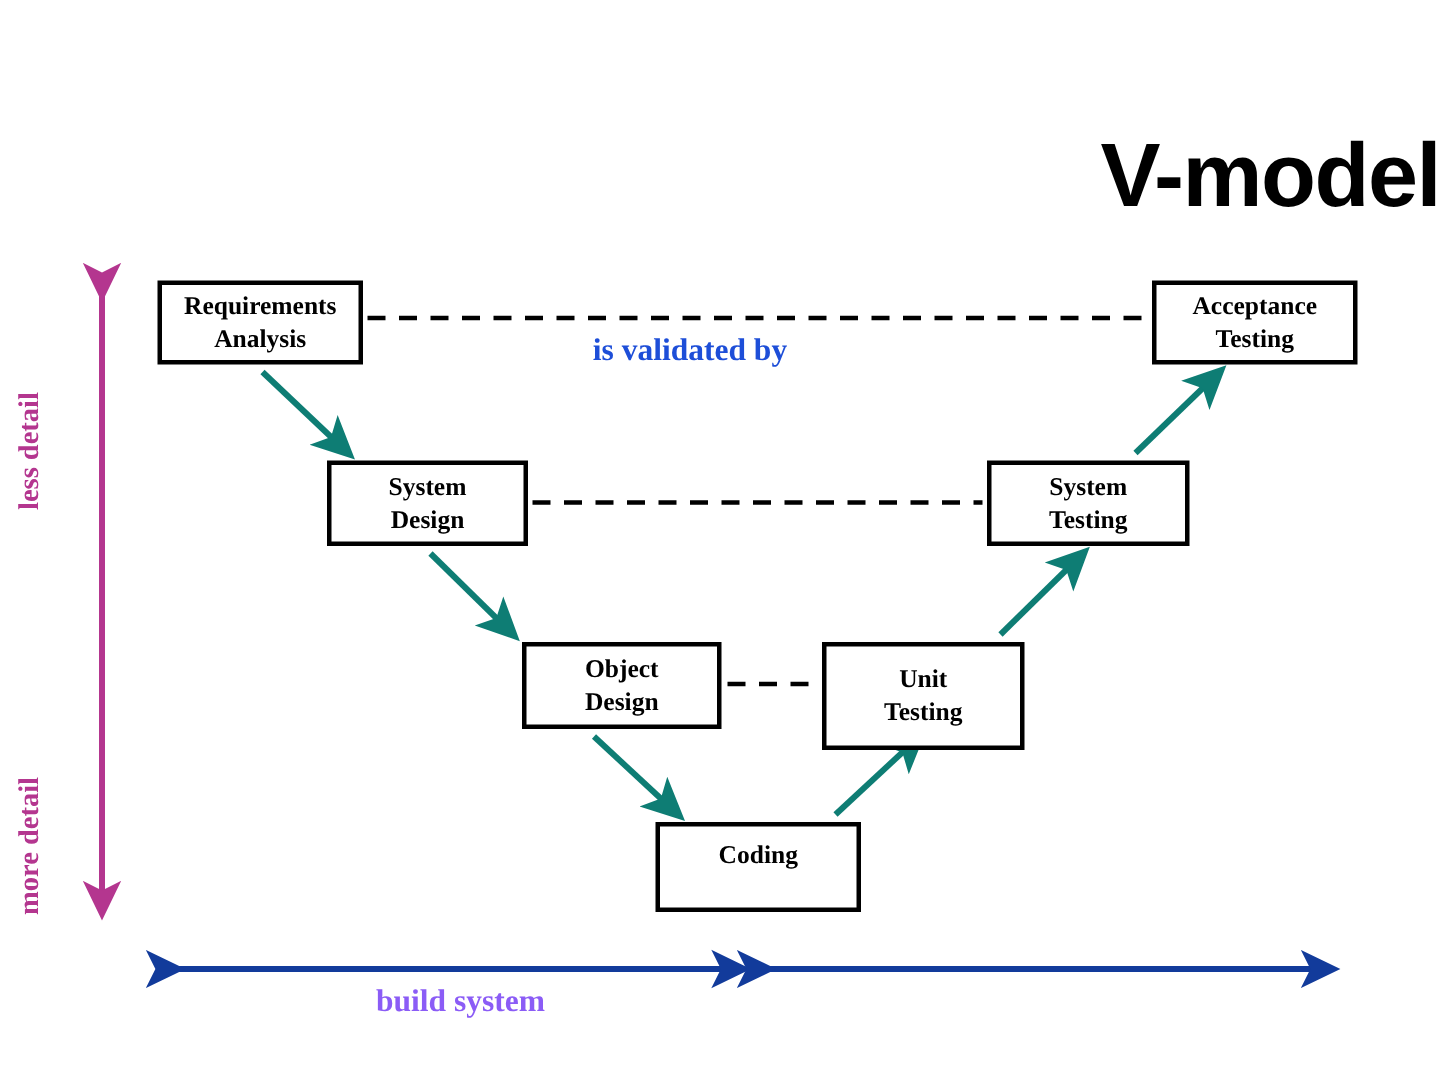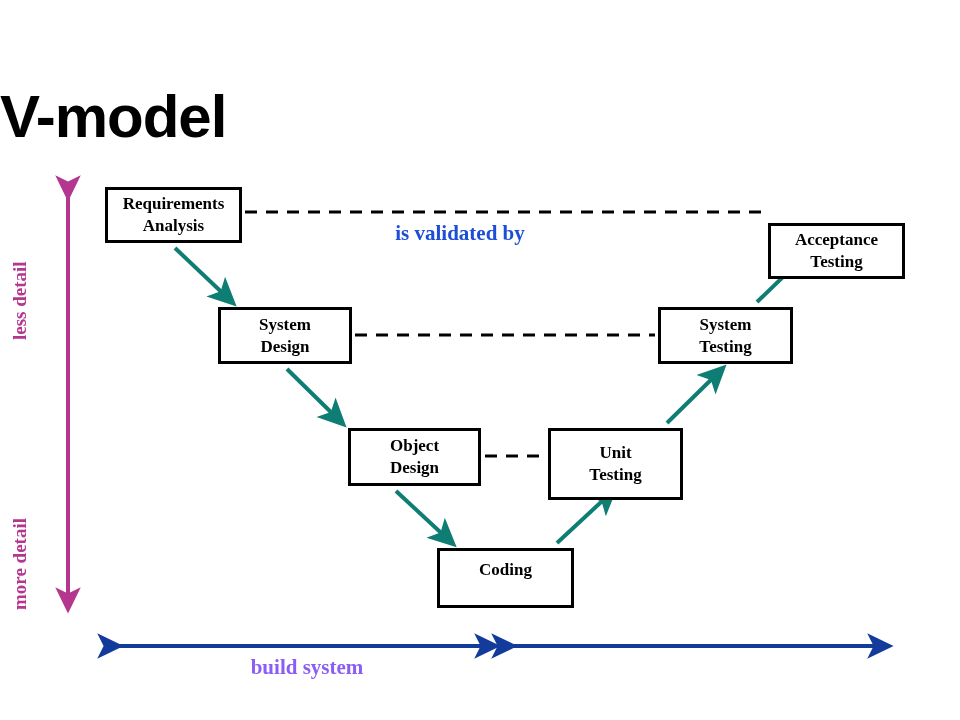--- a/index.html
+++ b/index.html
@@ -24,21 +24,21 @@
     height: 720px;
     pointer-events: none;
   }
 
   
   .title {
     position: absolute;
     left: 0;
     top: 84px;
     width: 960px;
-    text-align: left;
+    text-align: right;
     font-family: "Liberation Sans", "DejaVu Sans", sans-serif;
     font-weight: bold;
     font-size: 60px;
     line-height: 66px;
     color: #000000;
     letter-spacing: -1px;
   }
 
   
   .pbox {
@@ -168,21 +168,21 @@
   <div class="pbox" style="left:548px; top:428px; width:135px; height:72px;">
     <span>Unit</span>
     <span>Testing</span>
   </div>
 
   <div class="pbox" style="left:658px; top:307px; width:135px; height:57px;">
     <span>System</span>
     <span>Testing</span>
   </div>
 
-  <div class="pbox" style="left:768px; top:187px; width:137px; height:56px;margin-top:36px;">
+  <div class="pbox" style="left:768px; top:187px; width:137px; height:56px;">
     <span>Acceptance</span>
     <span>Testing</span>
   </div>
 
   <div class="rel-label" style="left:330px; top:221px; width:260px;">is validated by</div>
 
   <div class="vlabel" style="left:30px; top:320px;">less detail</div>
   <div class="vlabel" style="left:30px; top:590px;">more detail</div>
 
   <div class="hlabel" style="left:152px; top:655px; width:310px;">build system</div>

